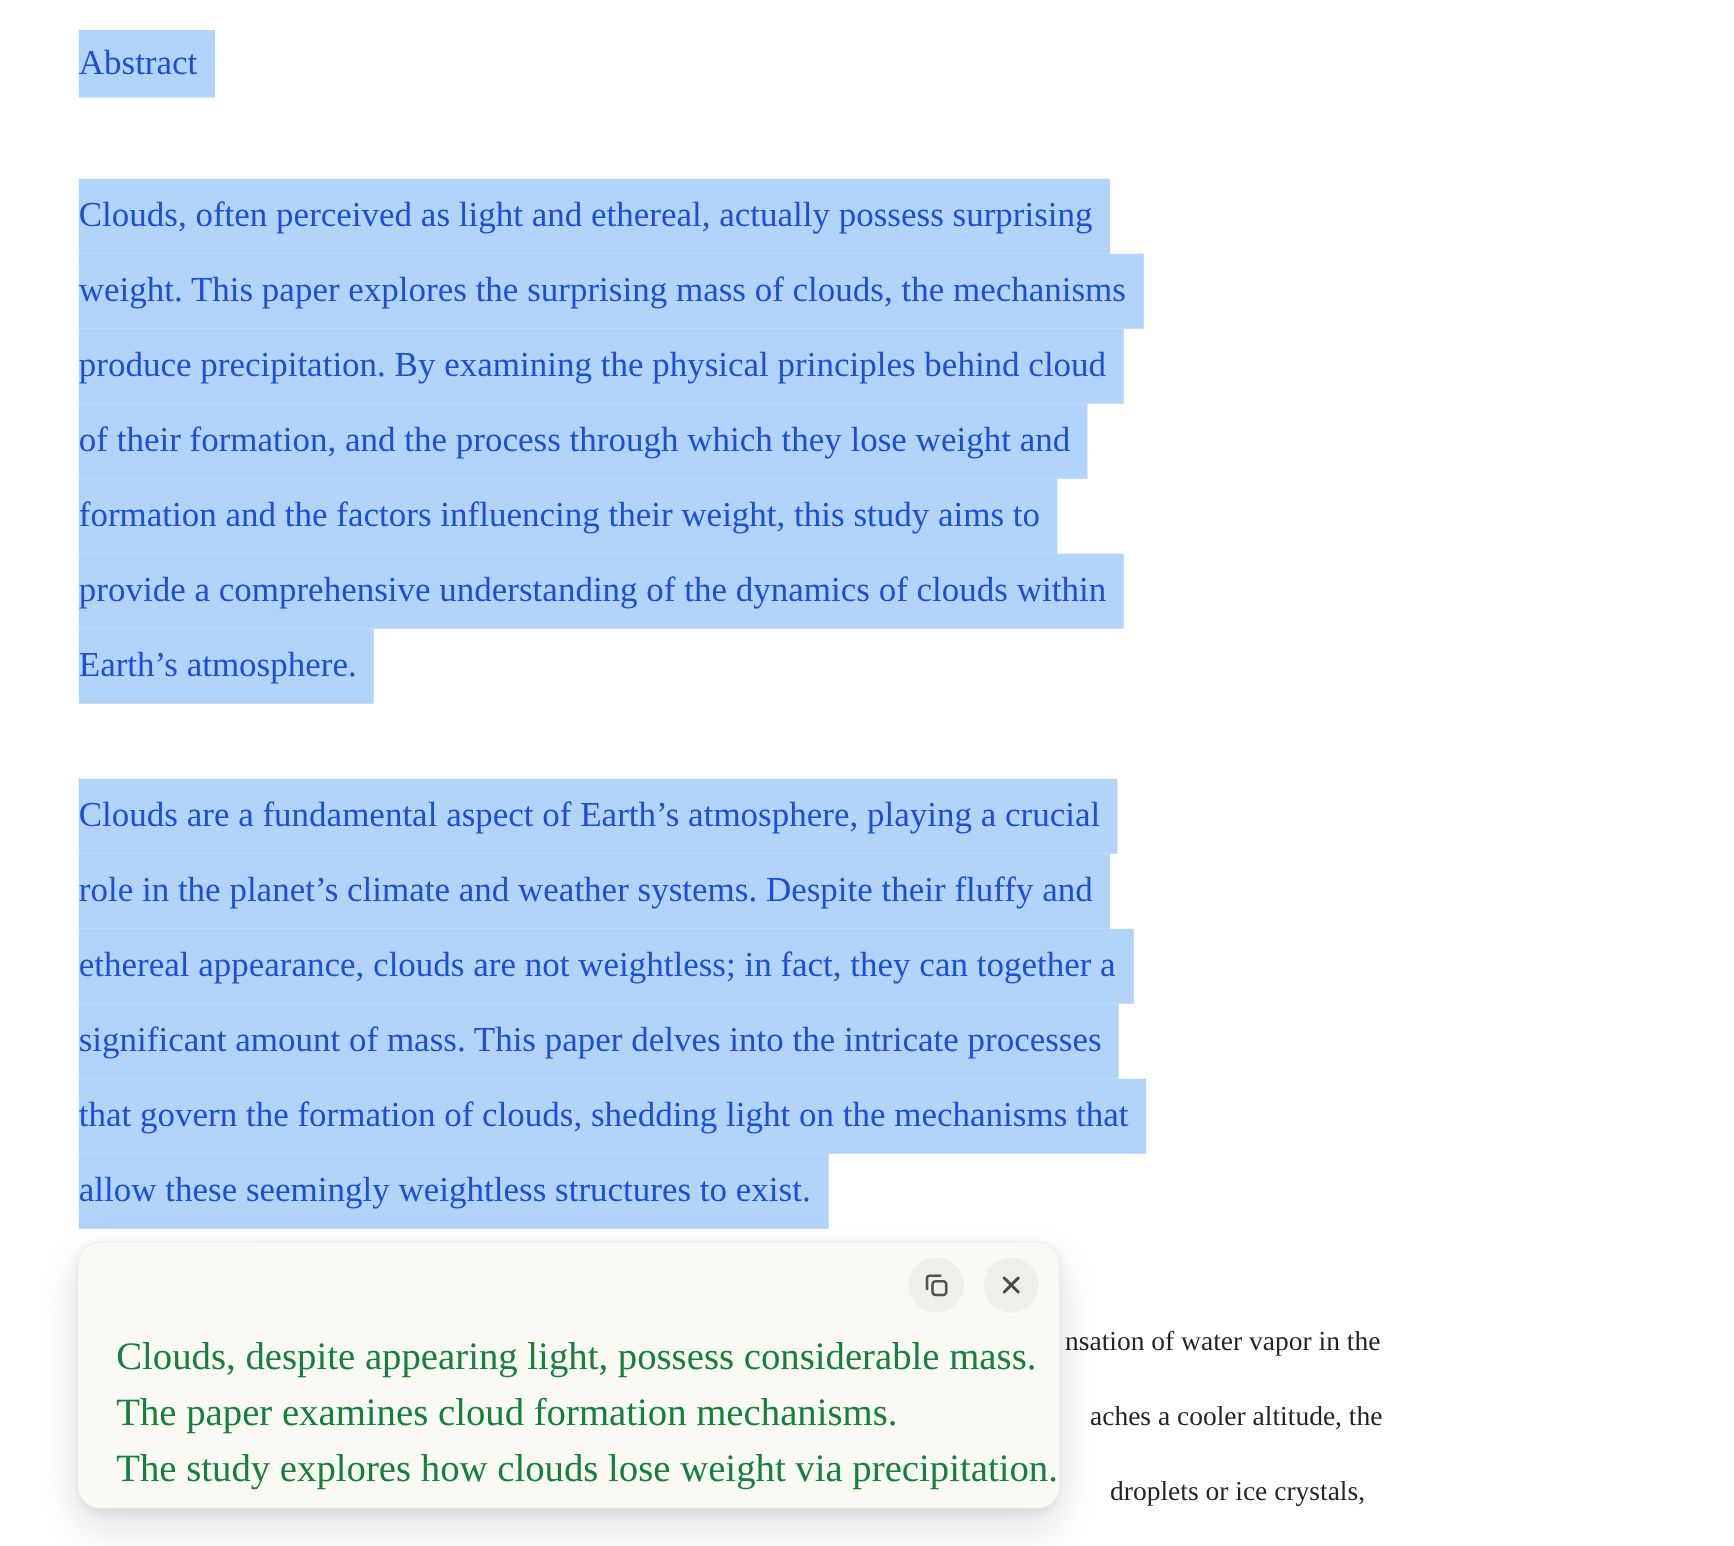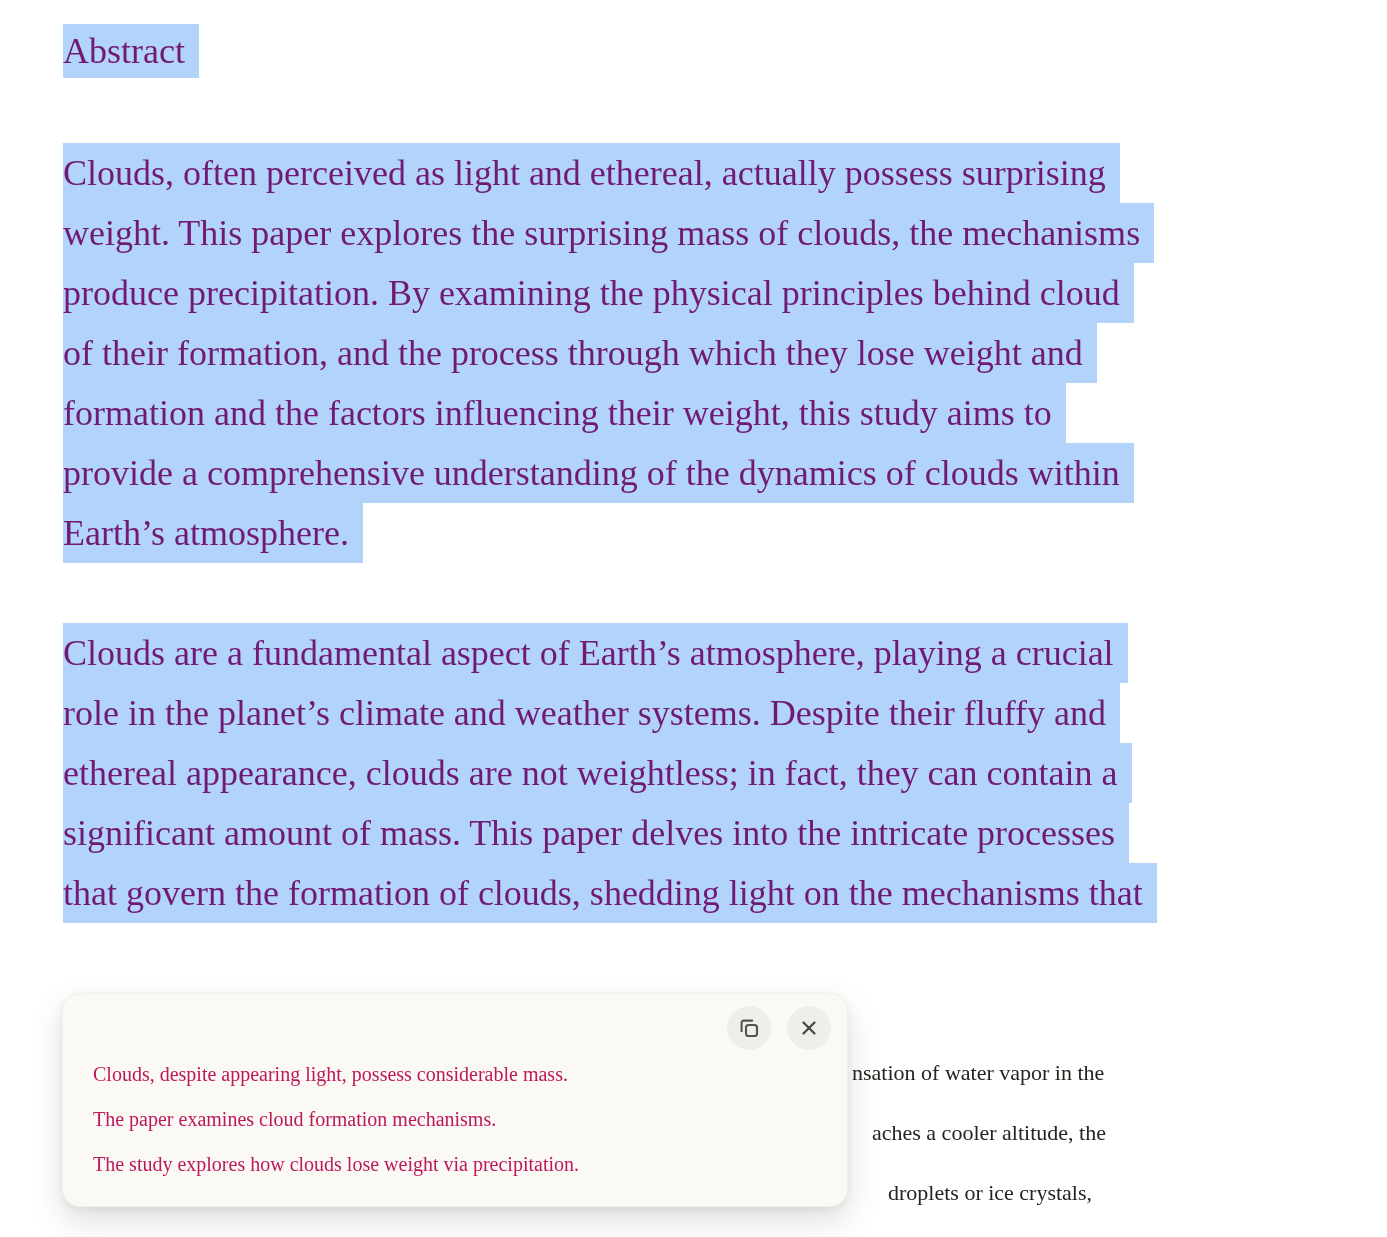--- a/index.html
+++ b/index.html
@@ -16,22 +16,22 @@
     left: 63px;
     top: 24px;
     width: 1280px;
     color: #25241f;
   }
   .line { height: 60px; white-space: nowrap; }
   .hl {
     display: inline-block;
     height: 60px;
     line-height: 60px;
-    font-size: 36px;
-    color: #701a75;
+    font-size: 28px;
+    color: #1d4ed8;
     background: #b2d4fa;
     padding-right: 14px;
   }
   .heading-row { height: 54px; }
   .heading-row .hl { height: 54px; line-height: 54px; }
   .para-1 { margin-top: 65px; }
   .para-2 { margin-top: 60px; }
   .frag {
     position: absolute;
     height: 60px;
@@ -72,24 +72,24 @@
     background: #efeee8;
     border: none;
     padding: 0;
     display: flex;
     align-items: center;
     justify-content: center;
     cursor: pointer;
   }
   .icon-btn svg { display: block; }
   .popup-text {
-    margin-top: 2px;
-    font-size: 20px;
+    margin-top: 12px;
+    font-size: 31px;
     line-height: 45px;
-    color: #be185d;
+    color: #15803d;
     padding-right: 14px;
   }
   .popup-line { white-space: nowrap; }
 </style>
 </head>
 <body>
 
 <div class="doc">
   <div class="line heading-row">
     <span class="hl">Abstract</span>
@@ -101,23 +101,24 @@
     <div class="line"><span class="hl">produce precipitation. By examining the physical principles behind cloud</span></div>
     <div class="line"><span class="hl">of their formation, and the process through which they lose weight and</span></div>
     <div class="line"><span class="hl">formation and the factors influencing their weight, this study aims to</span></div>
     <div class="line"><span class="hl">provide a comprehensive understanding of the dynamics of clouds within</span></div>
     <div class="line"><span class="hl">Earth’s atmosphere.</span></div>
   </div>
 
   <div class="para-2">
     <div class="line"><span class="hl">Clouds are a fundamental aspect of Earth’s atmosphere, playing a crucial</span></div>
     <div class="line"><span class="hl">role in the planet’s climate and weather systems. Despite their fluffy and</span></div>
-    <div class="line"><span class="hl">ethereal appearance, clouds are not weightless; in fact, they can contain a</span></div>
+    <div class="line"><span class="hl">ethereal appearance, clouds are not weightless; in fact, they can together a</span></div>
     <div class="line"><span class="hl">significant amount of mass. This paper delves into the intricate processes</span></div>
     <div class="line"><span class="hl">that govern the formation of clouds, shedding light on the mechanisms that</span></div>
+    <div class="line"><span class="hl">allow these seemingly weightless structures to exist.</span></div>
   </div>
 </div>
 
 <div class="frag frag-1">nsation of water vapor in the</div>
 <div class="frag frag-2">aches a cooler altitude, the</div>
 <div class="frag frag-3">droplets or ice crystals,</div>
 <div class="frag frag-4">which cluster together to form clouds. As the droplets and crystals</div>
 
 <div class="popup">
   <div class="popup-buttons">

